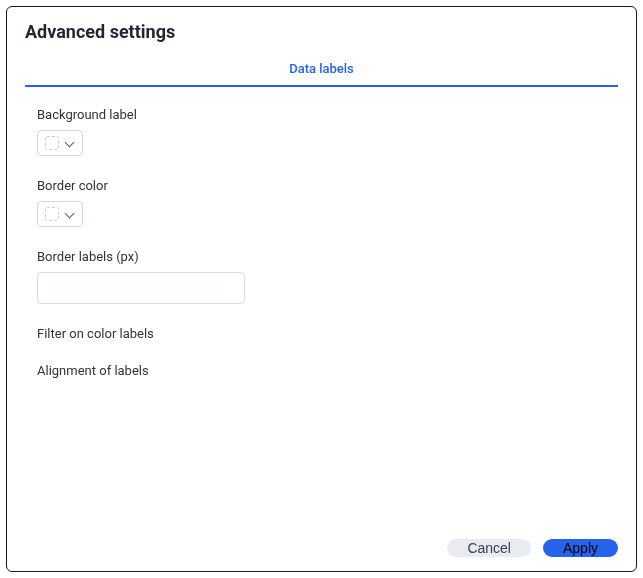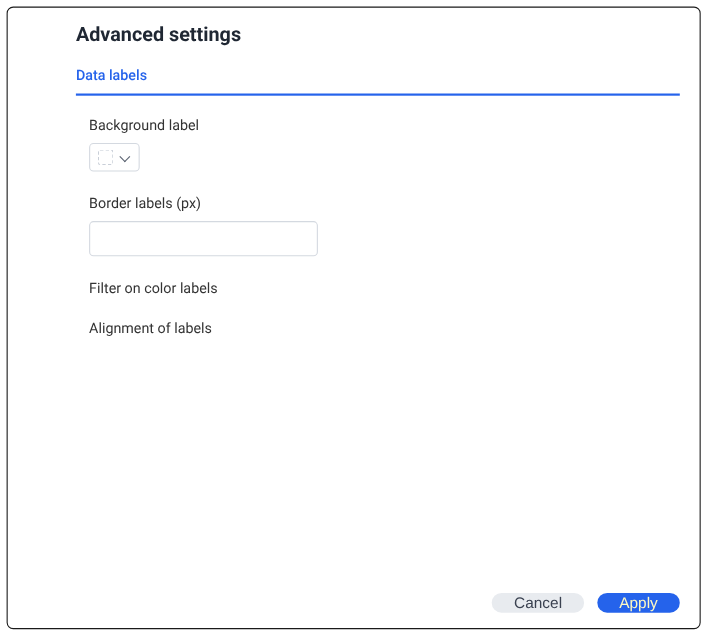--- a/index.html
+++ b/index.html
@@ -19,31 +19,31 @@
       top: 6px;
       left: 6px;
       right: 6px;
       bottom: 6px;
       border: 1px solid #1a1a1a;
       border-radius: 6px;
       background: #fff;
       display: flex;
       flex-direction: column;
       overflow: hidden;
-      padding-left: 44px;
     }
     .dialog-title {
       font-size: 18px;
       font-weight: 700;
       color: #1f2733;
       padding: 14px 18px 10px;
     }
     .tab-bar {
       margin: 6px 18px 0;
       border-bottom: 2px solid #2563eb;
+      text-align: center;
       padding-bottom: 8px;
     }
     .tab-label {
       color: #2563eb;
       font-size: 13px;
       font-weight: 500;
     }
     .content {
       flex: 1;
       padding: 20px 30px 0 30px;
@@ -137,21 +137,21 @@
       font-size: 14px;
       border: none;
       cursor: pointer;
     }
     .btn-cancel {
       background: #e8ebef;
       color: #3a4150;
     }
     .btn-apply {
       background: #2563eb;
-      color: #fef9c3;
+      color: #000000;
       font-weight: 500;
     }
   </style>
 </head>
 <body>
 
 <div class="dialog">
   <div class="dialog-title">Advanced settings</div>
 
   <div class="tab-bar">
@@ -161,20 +161,27 @@
   <div class="content">
 
     <div class="field">
       <span class="field-label">Background label</span>
       <div class="color-picker">
         <span class="color-swatch"></span>
         <span class="chevron-down"></span>
       </div>
     </div>
 
+    <div class="field">
+      <span class="field-label">Border color</span>
+      <div class="color-picker">
+        <span class="color-swatch"></span>
+        <span class="chevron-down"></span>
+      </div>
+    </div>
 
     <div class="field">
       <span class="field-label">Border labels (px)</span>
       <input type="text" class="text-input" value="" style="">
     </div>
 
     <div class="field">
       <span class="section-label">Filter on color labels</span>
     </div>
 

